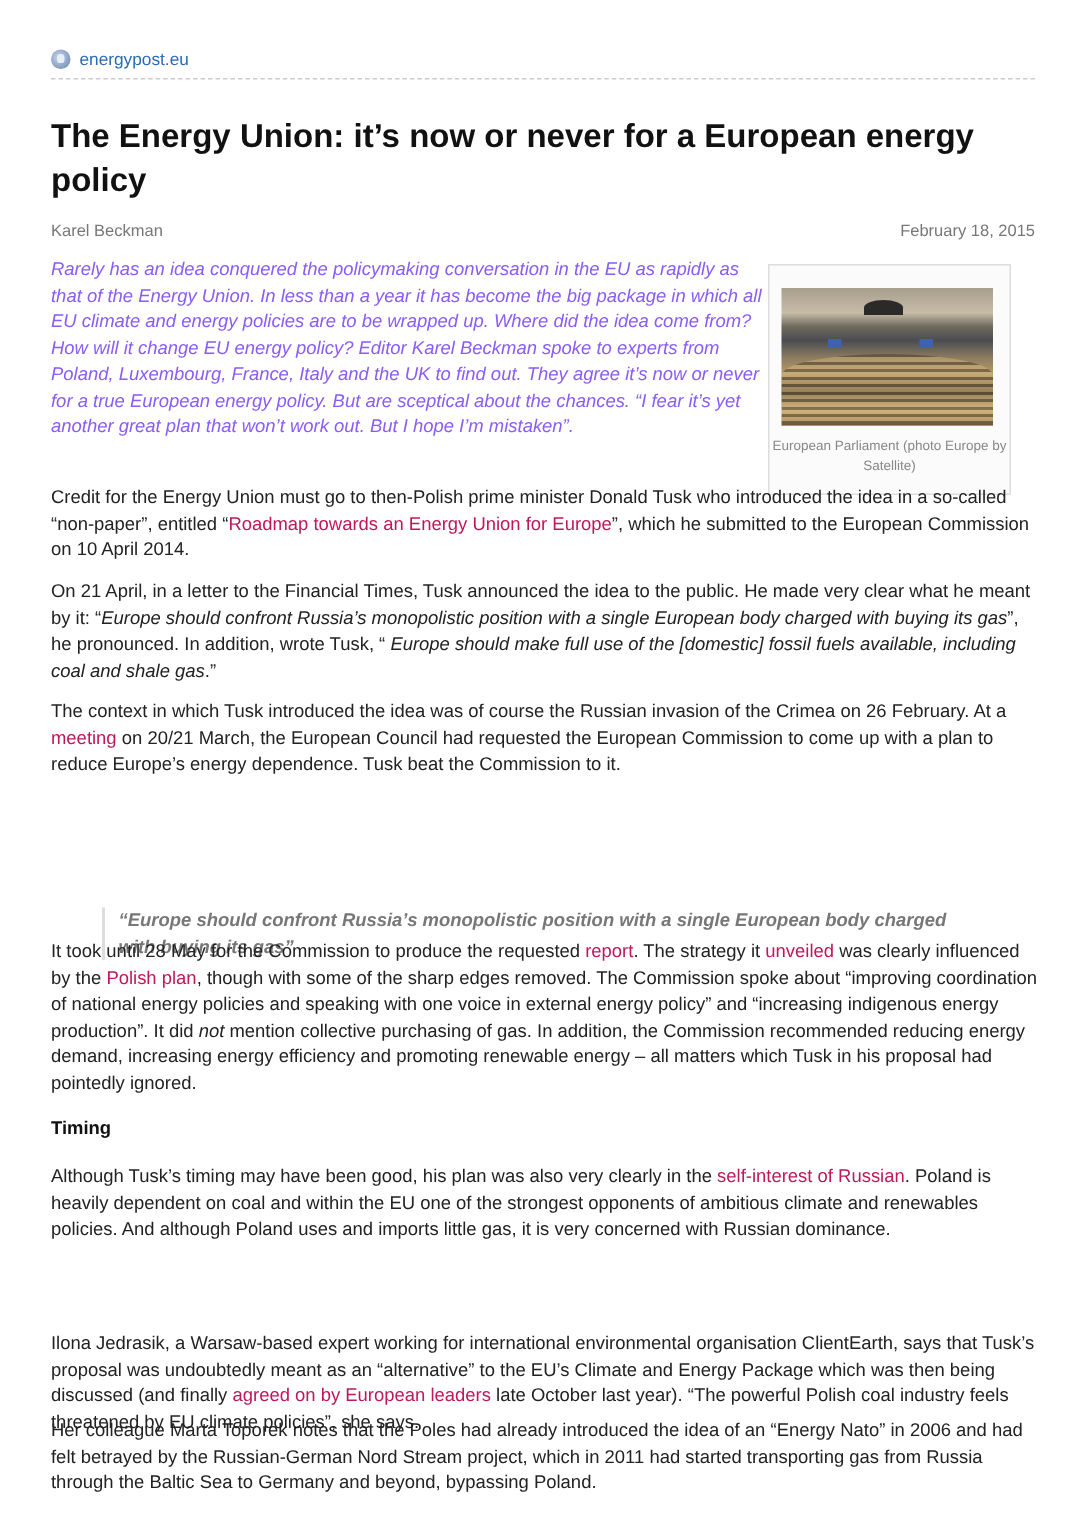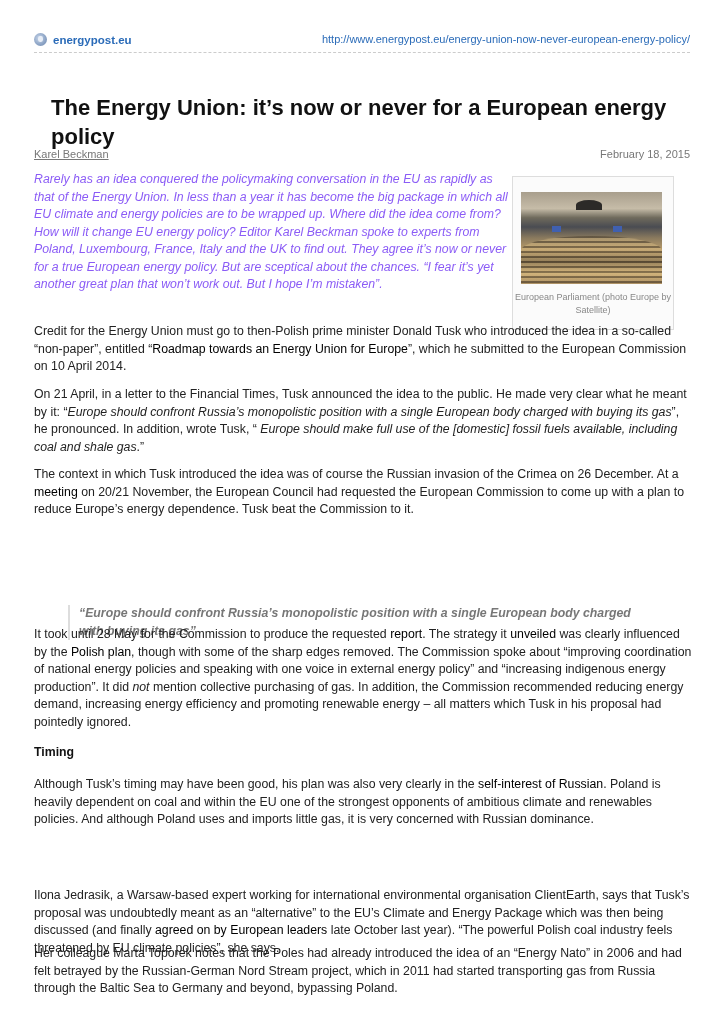--- a/index.html
+++ b/index.html
@@ -24,21 +24,21 @@
       border-bottom: 1px dashed #cccccc;
     }
     .site {
       position: absolute;
       left: 0;
       top: 3px;
       display: flex;
       align-items: center;
       gap: 6px;
       font-size: 11.5px;
-      font-weight: bold;
+      font-weight: normal;
       color: #2a6bb8;
       text-decoration: none;
     }
     .globe {
       width: 13px;
       height: 13px;
       border-radius: 50%;
       background: radial-gradient(circle at 40% 40%, #c8d6ea 0%, #8aa2c4 60%, #6a84aa 100%);
       display: inline-block;
       position: relative;
@@ -57,34 +57,33 @@
       top: 3px;
       font-size: 11px;
       color: #2a6bb8;
       text-decoration: none;
     }
     h1 {
       position: absolute;
       left: 34px;
       top: 76px;
       width: 650px;
-      margin: 17px;
+      margin: 0;
       font-size: 22px;
       line-height: 29px;
       font-weight: bold;
       color: #111111;
     }
     .byline {
       position: absolute;
       left: 34px;
       top: 148px;
       width: 656px;
       font-size: 11px;
       color: #777777;
-      text-decoration: underline;
     }
     .byline .date { position: absolute; right: 0; top: 0; }
     .intro {
       position: absolute;
       left: 34px;
       top: 171px;
       width: 480px;
       font-size: 12.3px;
       line-height: 17.5px;
       font-style: italic;
@@ -134,21 +133,21 @@
     }
     .p {
       position: absolute;
       left: 34px;
       width: 660px;
       font-size: 12.3px;
       line-height: 17.6px;
       color: #222222;
       margin: 0;
     }
-    .p a { color: #000000; text-decoration: none; }
+    .p a { color: #be185d; text-decoration: none; }
     .p em { font-style: italic; }
     .blockquote {
       position: absolute;
       left: 68px;
       top: 560px;
       width: 560px;
       padding-left: 9px;
       border-left: 2px solid #dddddd;
       font-size: 12.3px;
       line-height: 17.6px;
@@ -167,21 +166,20 @@
     }
   </style>
 </head>
 <body>
 
 <div class="header-bar">
   <a class="site">
     <span class="globe"></span>
     <span>energypost.eu</span>
   </a>
-  <a class="url">http://www.energypost.eu/energy-union-now-never-european-energy-policy/</a>
 </div>
 
 <h1>The Energy Union: it’s now or never for a European energy policy</h1>
 
 <div class="byline">
   <span>Karel Beckman</span>
   <span class="date">February 18, 2015</span>
 </div>
 
 <div class="intro">Rarely has an idea conquered the policymaking conversation in the EU as rapidly as that of the Energy Union. In less than a year it has become the big package in which all EU climate and energy policies are to be wrapped up. Where did the idea come from? How will it change EU energy policy? Editor Karel Beckman spoke to experts from Poland, Luxembourg, France, Italy and the UK to find out. They agree it’s now or never for a true European energy policy. But are sceptical about the chances. “I fear it’s yet another great plan that won’t work out. But I hope I’m mistaken”.</div>
@@ -198,21 +196,21 @@
 
 <p class="p" style="top:323px;">
   <span>Credit for the Energy Union must go to then-Polish prime minister Donald Tusk who introduced the idea in a so-called “non-paper”, entitled “</span><a>Roadmap towards an Energy Union for Europe</a><span>”, which he submitted to the European Commission on 10 April 2014.</span>
 </p>
 
 <p class="p" style="top:386px;">
   <span>On 21 April, in a letter to the Financial Times, Tusk announced the idea to the public. He made very clear what he meant by it: “</span><em>Europe should confront Russia’s monopolistic position with a single European body charged with buying its gas</em><span>”, he pronounced. In addition, wrote Tusk, “ </span><em>Europe should make full use of the [domestic] fossil fuels available, including coal and shale gas</em><span>.”</span>
 </p>
 
 <p class="p" style="top:466px;">
-  <span>The context in which Tusk introduced the idea was of course the Russian invasion of the Crimea on 26 December. At a </span><a>meeting</a><span> on 20/21 November, the European Council had requested the European Commission to come up with a plan to reduce Europe’s energy dependence. Tusk beat the Commission to it.</span>
+  <span>The context in which Tusk introduced the idea was of course the Russian invasion of the Crimea on 26 February. At a </span><a>meeting</a><span> on 20/21 March, the European Council had requested the European Commission to come up with a plan to reduce Europe’s energy dependence. Tusk beat the Commission to it.</span>
 </p>
 
 <div class="blockquote">“Europe should confront Russia’s monopolistic position with a single European body charged with buying its gas”</div>
 
 <p class="p" style="top:626px;">
   <span>It took until 28 May for the Commission to produce the requested </span><a>report</a><span>. The strategy it </span><a>unveiled</a><span> was clearly influenced by the </span><a>Polish plan</a><span>, though with some of the sharp edges removed. The Commission spoke about “improving coordination of national energy policies and speaking with one voice in external energy policy” and “increasing indigenous energy production”. It did </span><em>not</em><span> mention collective purchasing of gas. In addition, the Commission recommended reducing energy demand, increasing energy efficiency and promoting renewable energy – all matters which Tusk in his proposal had pointedly ignored.</span>
 </p>
 
 <div class="h3">Timing</div>
 

